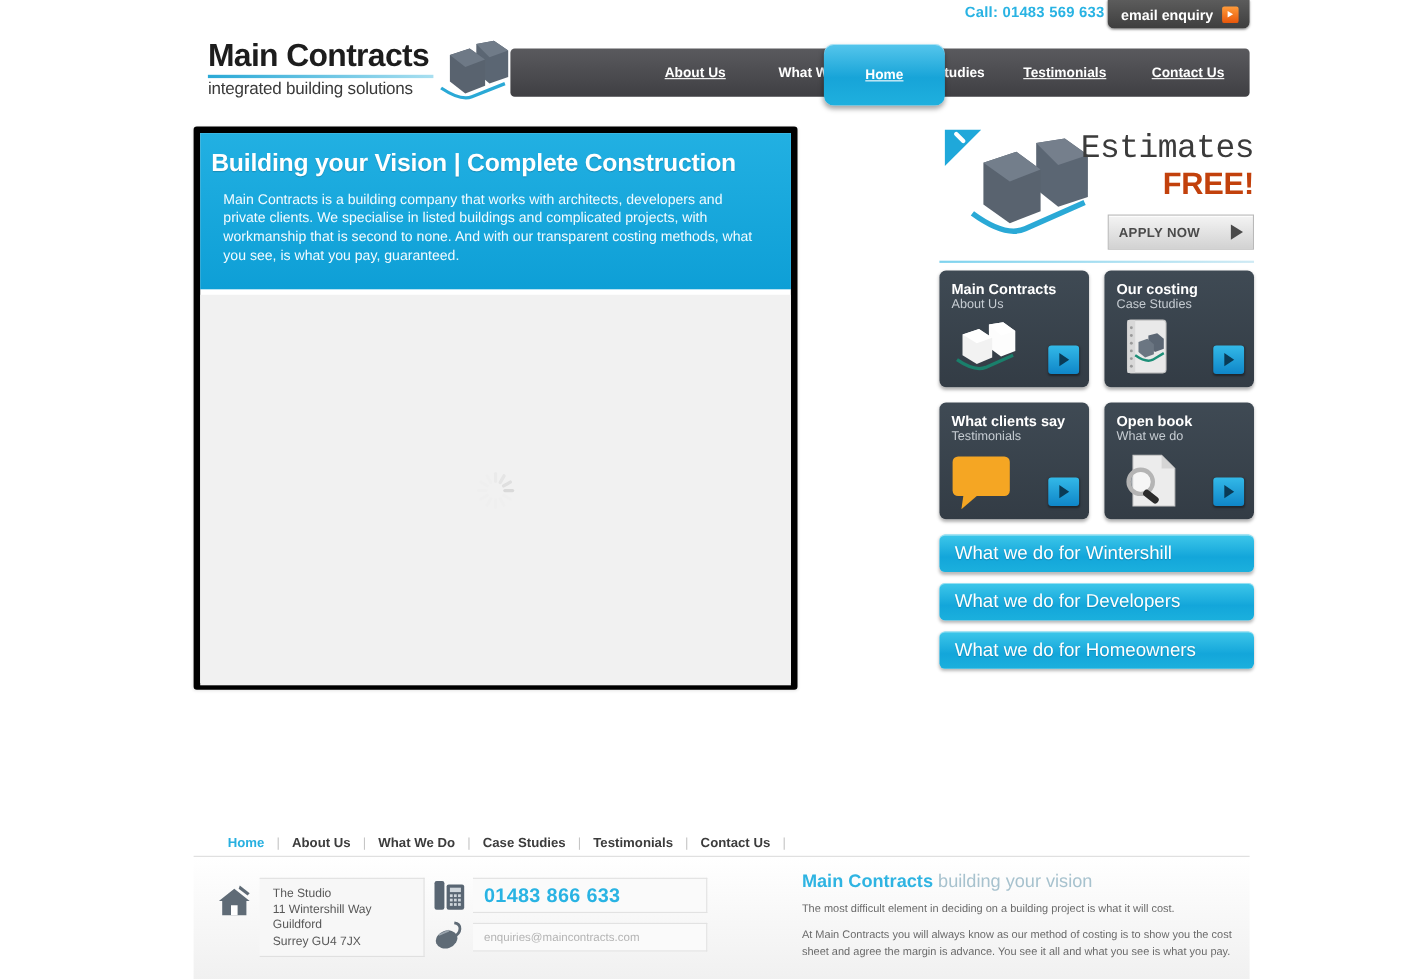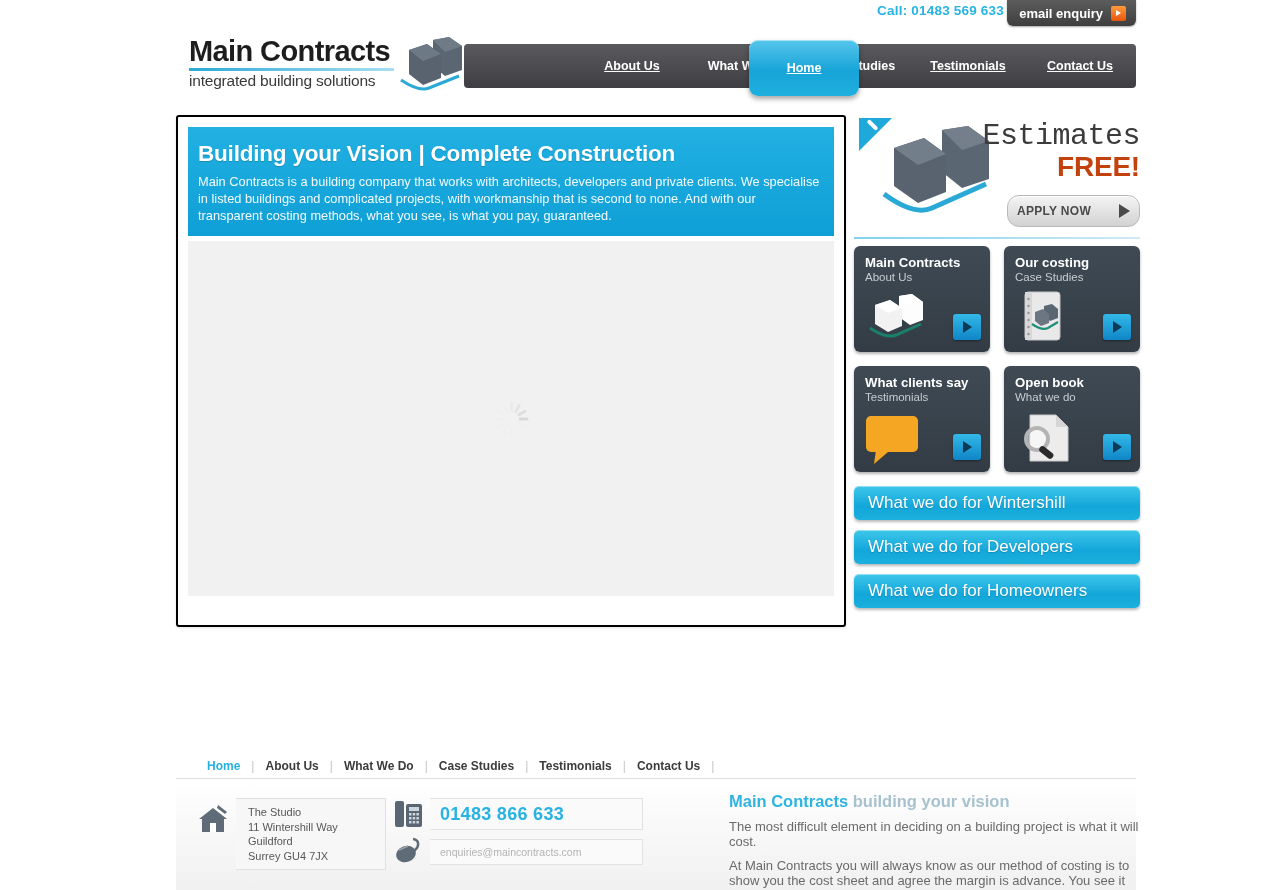--- a/index.html
+++ b/index.html
@@ -70,34 +70,34 @@
     border-radius:9px;
     background:linear-gradient(#56c6ec,#17a4d8 55%,#1fb0de);
     box-shadow:0 3px 5px rgba(0,0,0,.35), inset 0 1px 0 rgba(255,255,255,.5);
     display:flex; align-items:center; justify-content:center;
     cursor:pointer;
   }
   .home-tab span { color:#fff; font-size:12.5px; font-weight:bold; text-decoration:underline; }
   
   .content { position:absolute; left:0; top:110px; width:960px; }
   .main-panel {
-    position:absolute; left:0; top:5px; width:670px; height:512px;
-    background:#fff; border:2px solid #000000; border-radius:3px;
+    position:absolute; left:0; top:5px; width:549px; height:512px;
+    background:#fff; border:6px solid #000000; border-radius:3px;
     box-shadow:0 1px 3px rgba(0,0,0,.10);
-    padding:10px;
+    padding:0;
   }
   .banner {
     background:linear-gradient(#22b0e2,#0e9fd6);
     padding:14px 12px 12px 10px; color:#fff;
   }
   .banner h1 {
     margin:0 0 6px 0; font-size:22.5px; font-weight:bold;
     letter-spacing:-.2px; text-shadow:0 1px 1px rgba(0,0,0,.18);
   }
-  .banner p { margin:0; font-size:12.8px; line-height:17px; color:#f2fbff; }
+  .banner p { margin:11px; font-size:12.8px; line-height:17px; color:#f2fbff; }
   .stage {
     height:355px; margin-top:5px; background:#f1f1f1;
     display:flex; align-items:center; justify-content:center;
   }
   .spinner { width:34px; height:34px; position:relative; opacity:.30; }
   .spinner i {
     position:absolute; left:15.5px; top:0; width:3px; height:10px;
     background:#9a9a9a; border-radius:2px;
     transform-origin:1.5px 17px;
   }
@@ -111,21 +111,21 @@
   .est-corner-slash {
     position:absolute; left:12px; top:13px; width:13px; height:4px;
     background:#fff; transform:rotate(45deg); border-radius:2px;
   }
   .est-text { position:absolute; right:0; top:10px; text-align:right; width:175px;}
   .est-1 { font-size:30px; color:#3b3b3b; line-height:32px; letter-spacing:-.5px;font-family:Liberation Mono, monospace;}
   .est-2 { font-size:28px; font-weight:bold; color:#c2410c; line-height:30px; letter-spacing:-.2px;}
   .apply {
     position:absolute; right:0; top:85px; width:133px; height:32px;
     background:linear-gradient(#f4f4f4,#d2d2d2);
-    border:1px solid #b9b9b9; border-radius:12px;
+    border:1px solid #b9b9b9; border-radius:0;
     display:flex; align-items:center; justify-content:space-between;
     padding:0 9px; cursor:pointer;
     box-shadow:inset 0 1px 0 #fff;
   }
   .apply span { font-size:12px; font-weight:bold; color:#4a4a4a; letter-spacing:.3px;}
   .apply i { width:0;height:0;border-left:11px solid #4a4a4a;border-top:7px solid transparent;border-bottom:7px solid transparent;}
   .est-rule { height:2px; background:linear-gradient(90deg,#7fd3ee,#cfeaf4); margin:2px 0 7px 0;}
   .tiles { display:flex; flex-wrap:wrap; gap:14px; }
   .tile {
     width:136px; height:106px; border-radius:6px;
@@ -186,22 +186,22 @@
     color:#29b3e3; font-size:18px; font-weight:bold; letter-spacing:.3px;
   }
   .mail-box {
     width:213px; height:26px; background:#fafafa;
     border:1px solid #e2e2e2; border-left:none;
     display:flex; align-items:center; padding-left:10px;
     color:#b4b4b4; font-size:10.5px;
   }
   .blurb { position:absolute; left:553px; top:12px; width:410px; }
   .blurb h3 { margin:0 0 8px 0; font-size:16.5px; font-weight:bold; color:#2fb4e2;}
-  .blurb h3 em { font-style:normal; font-weight:bold; color:#a7c2ce;}
-  .blurb p { margin:0 0 9px 0; font-size:13px; line-height:15px; color:#6a6a6a;}
+  .blurb h3 em { font-style:normal; font-weight:normal; color:#a7c2ce;}
+  .blurb p { margin:0 0 9px 0; font-size:10px; line-height:15px; color:#6a6a6a;}
 </style>
 </head>
 <body>
 
 <div class="page">
 
   <div class="topbar">
     <div class="call">Call: 01483 569 633</div>
     <div class="email-btn">
       <span>email enquiry</span>

